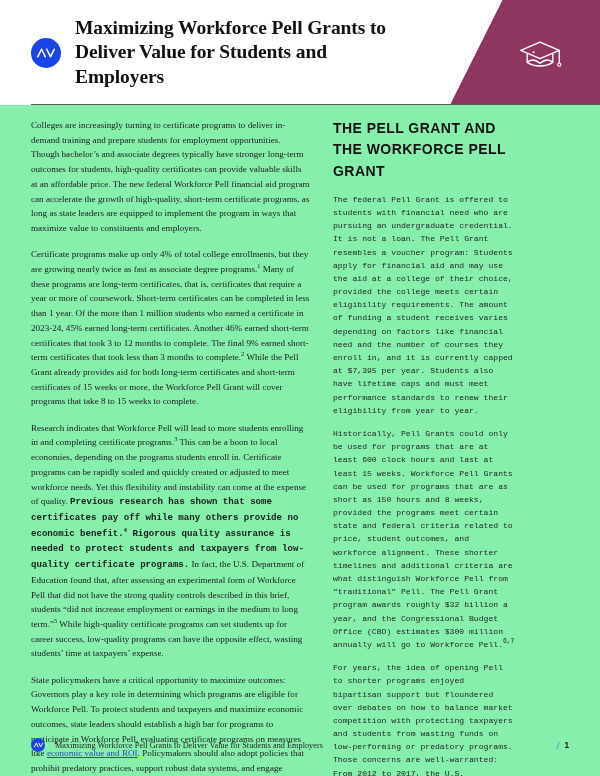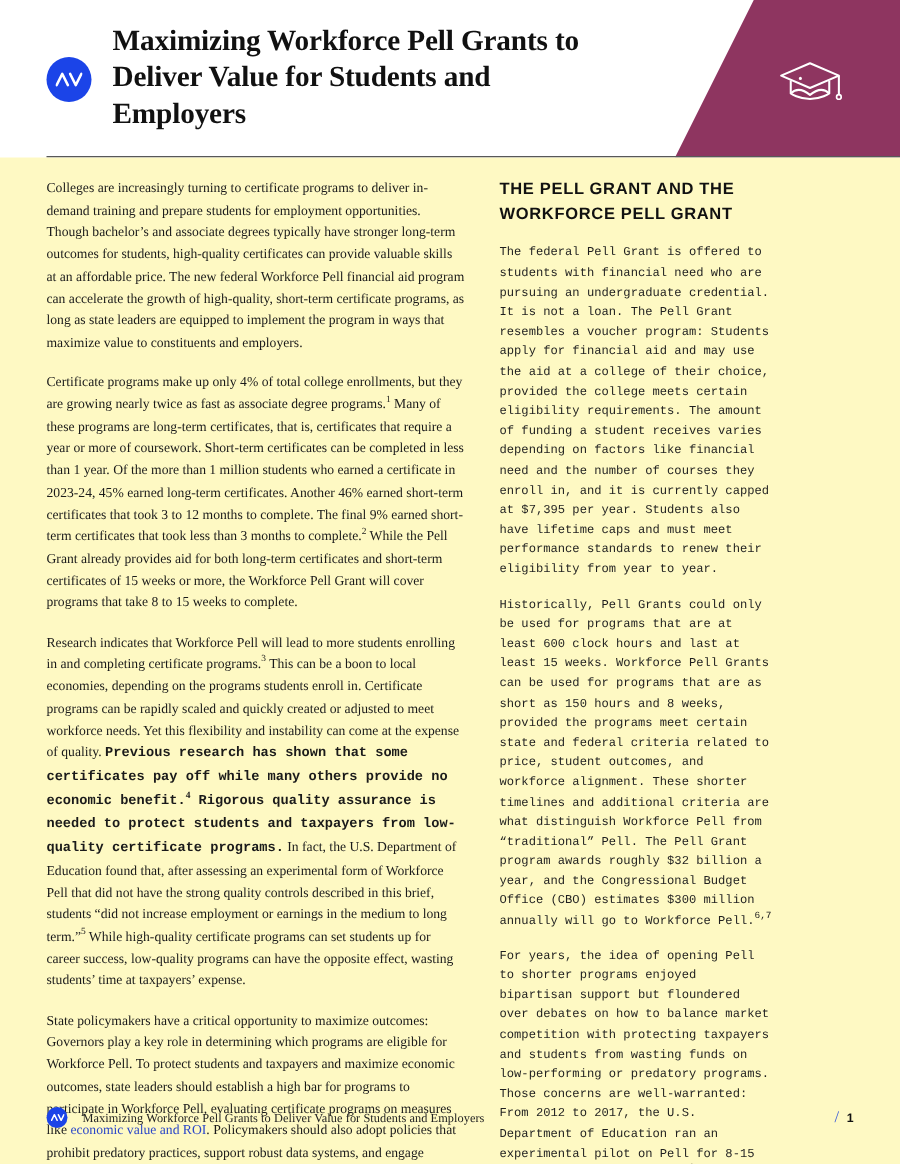--- a/index.html
+++ b/index.html
@@ -14,21 +14,21 @@
     font-family: "Liberation Serif", serif;
     color: #1a1a1a;
     position: relative;
     overflow: hidden;
   }
 
   .page {
     position: relative;
     width: 600px;
     height: 776px;
-    background: #fef9c3;
+    background: #86efac;
   }
 
   
   .header {
     position: relative;
     height: 105px;
     width: 100%;
     overflow: hidden;
     background: #ffffff;
   }
@@ -131,27 +131,28 @@
   .col-main b { font-weight: 700; font-family: Liberation Mono, monospace; }
 
   sup {
     font-size: 6.3px;
     vertical-align: super;
     line-height: 0;
   }
 
   .inline-link {
     color: #2b47c9;
+    text-decoration: underline;
   }
 
   
   .side-heading {
     font-family: "Liberation Sans", sans-serif;
     font-weight: 700;
-    font-size: 11px;
+    font-size: 14px;
     letter-spacing: 0.45px;
     line-height: 1.52;
     color: #111111;
     margin-bottom: 11px;
     text-transform: uppercase;
   }
 
   .col-side p {
     font-family: Liberation Mono, monospace;
     font-size: 8.1px;

